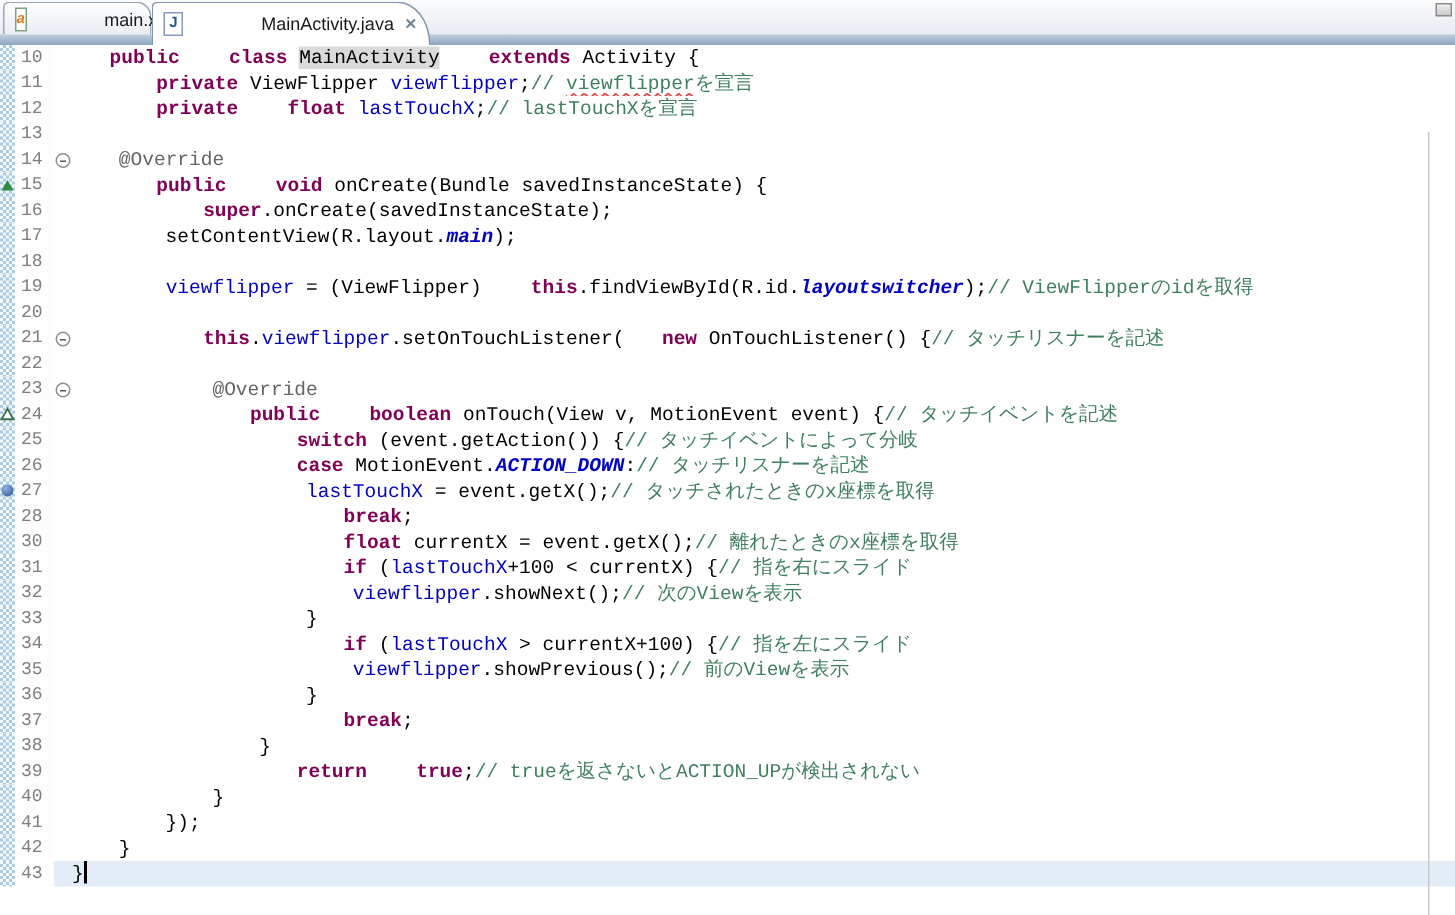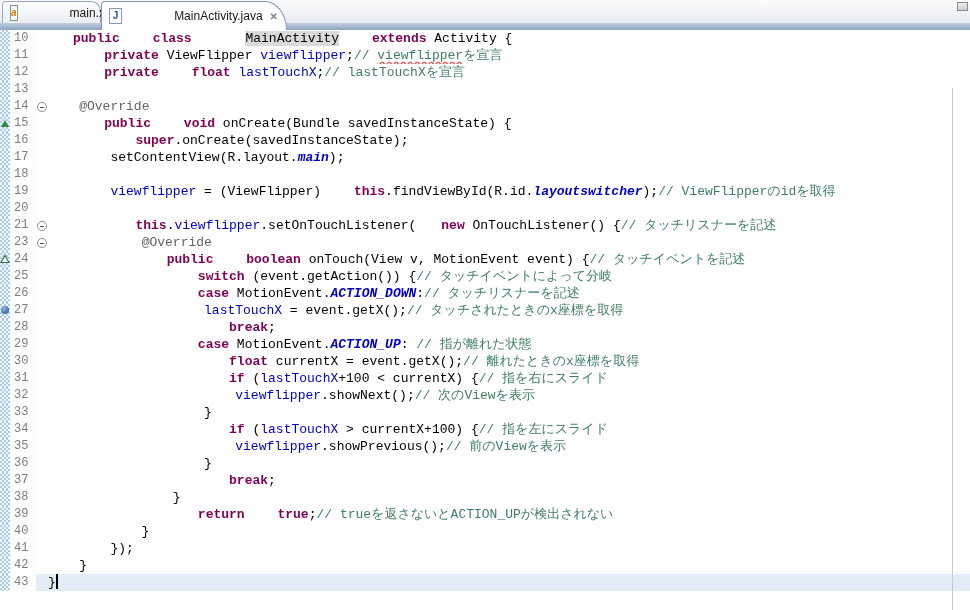--- a/index.html
+++ b/index.html
@@ -40,21 +40,21 @@
   .cell-code{flex:1;margin:0;font-family:"Liberation Mono",monospace;font-size:13px;
        line-height:17px;white-space:pre;background:#fff;}
   .line.cur .cell-fold,.line.cur .cell-code{background:#E3EDF8;}
 
   .tok-k{color:#7F0055;font-weight:bold;padding-left:25px;}
   .tok-p{color:#000000;}
   .tok-f{color:#0000C0;}
   .tok-s{color:#0000C0;font-style:italic;font-weight:bold;}
   .tok-c{color:#3F7F5F;}
   .tok-a{color:#646464;}
-  .tok-occ{color:#000;background:#DADADA;margin-left:46px;}
+  .tok-occ{color:#000;background:#DADADA;}
   .tok-sp{color:#3F7F5F;text-decoration:underline;text-decoration-style:wavy;
           text-decoration-color:#E05050;text-underline-offset:2px;}
 
   .fold{position:absolute;left:1px;top:4px;width:8px;height:8px;border:1px solid #8E8E8E;
         border-radius:50%;background:#fff;box-sizing:content-box;}
   .fold::after{content:"";position:absolute;left:2px;right:2px;top:4px;height:1px;background:#555;}
   .tri-s{position:absolute;left:1px;top:5px;width:0;height:0;
         border-left:4px solid transparent;border-right:4px solid transparent;
         border-bottom:7px solid #2E8B42;}
   .tri-h{position:absolute;left:0;top:3px;}
@@ -156,20 +156,26 @@
       <div class="line">
         <div class="cell-marker"></div>
         <div class="cell-num">21</div>
         <div class="cell-fold">
           <span class="fold"></span>
         </div>
         <pre class="cell-code"><span class="tok-p">        </span><span class="tok-k">this</span><span class="tok-p">.</span><span class="tok-f">viewflipper</span><span class="tok-p">.setOnTouchListener(</span><span class="tok-k">new</span><span class="tok-p"> OnTouchListener() {</span><span class="tok-c">// タッチリスナーを記述</span></pre>
       </div>
       <div class="line">
         <div class="cell-marker"></div>
+        <div class="cell-num">22</div>
+        <div class="cell-fold"></div>
+        <pre class="cell-code"></pre>
+      </div>
+      <div class="line">
+        <div class="cell-marker"></div>
         <div class="cell-num">23</div>
         <div class="cell-fold">
           <span class="fold"></span>
         </div>
         <pre class="cell-code"><span class="tok-p">            </span><span class="tok-a">@Override</span></pre>
       </div>
       <div class="line">
         <div class="cell-marker">
           <svg class="tri-h" width="10" height="10" viewBox="0 0 10 10">
             <polygon points="5,1.5 9,8.5 1,8.5" fill="#FFFFFF" stroke="#37714C" stroke-width="1.2"></polygon>
@@ -200,26 +206,20 @@
         <pre class="cell-code"><span class="tok-p">                    </span><span class="tok-f">lastTouchX</span><span class="tok-p"> = event.getX();</span><span class="tok-c">// タッチされたときのx座標を取得</span></pre>
       </div>
       <div class="line">
         <div class="cell-marker"></div>
         <div class="cell-num">28</div>
         <div class="cell-fold"></div>
         <pre class="cell-code"><span class="tok-p">                    </span><span class="tok-k">break</span><span class="tok-p">;</span></pre>
       </div>
       <div class="line">
         <div class="cell-marker"></div>
-        <div class="cell-num">29</div>
-        <div class="cell-fold"></div>
-        <pre class="cell-code"><span class="tok-p">                </span><span class="tok-k">case</span><span class="tok-p"> MotionEvent.</span><span class="tok-s">ACTION_UP</span><span class="tok-p">: </span><span class="tok-c">// 指が離れた状態</span></pre>
-      </div>
-      <div class="line">
-        <div class="cell-marker"></div>
         <div class="cell-num">30</div>
         <div class="cell-fold"></div>
         <pre class="cell-code"><span class="tok-p">                    </span><span class="tok-k">float</span><span class="tok-p"> currentX = event.getX();</span><span class="tok-c">// 離れたときのx座標を取得</span></pre>
       </div>
       <div class="line">
         <div class="cell-marker"></div>
         <div class="cell-num">31</div>
         <div class="cell-fold"></div>
         <pre class="cell-code"><span class="tok-p">                    </span><span class="tok-k">if</span><span class="tok-p"> (</span><span class="tok-f">lastTouchX</span><span class="tok-p">+100 &lt; currentX) {</span><span class="tok-c">// 指を右にスライド</span></pre>
       </div>

